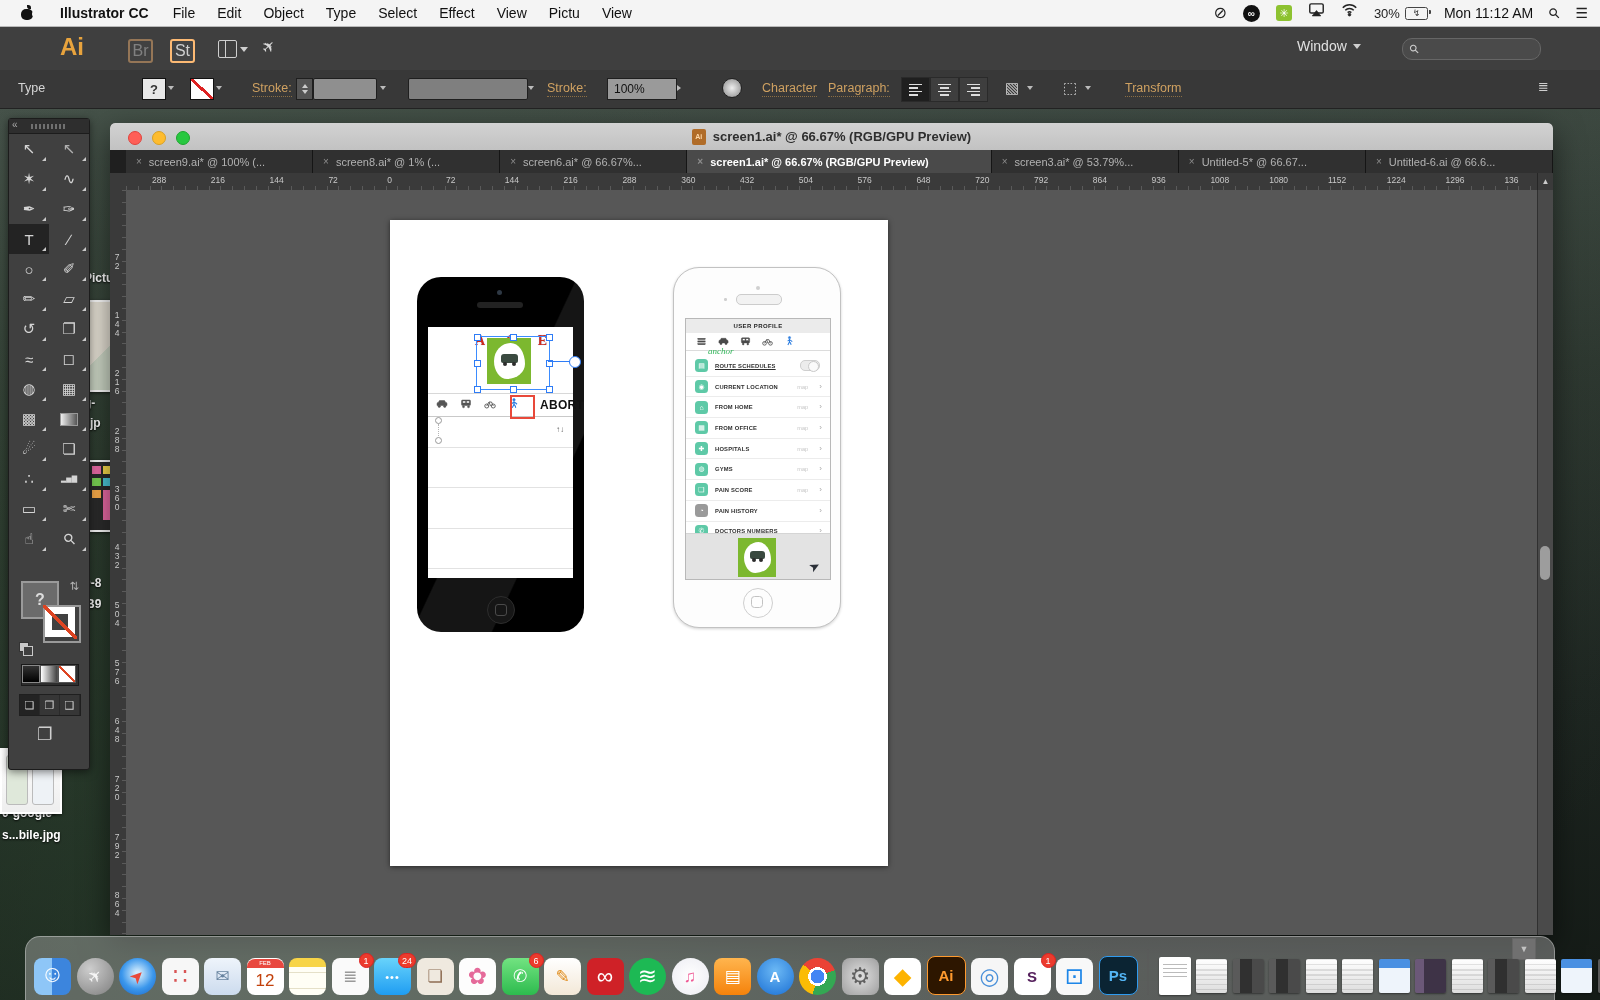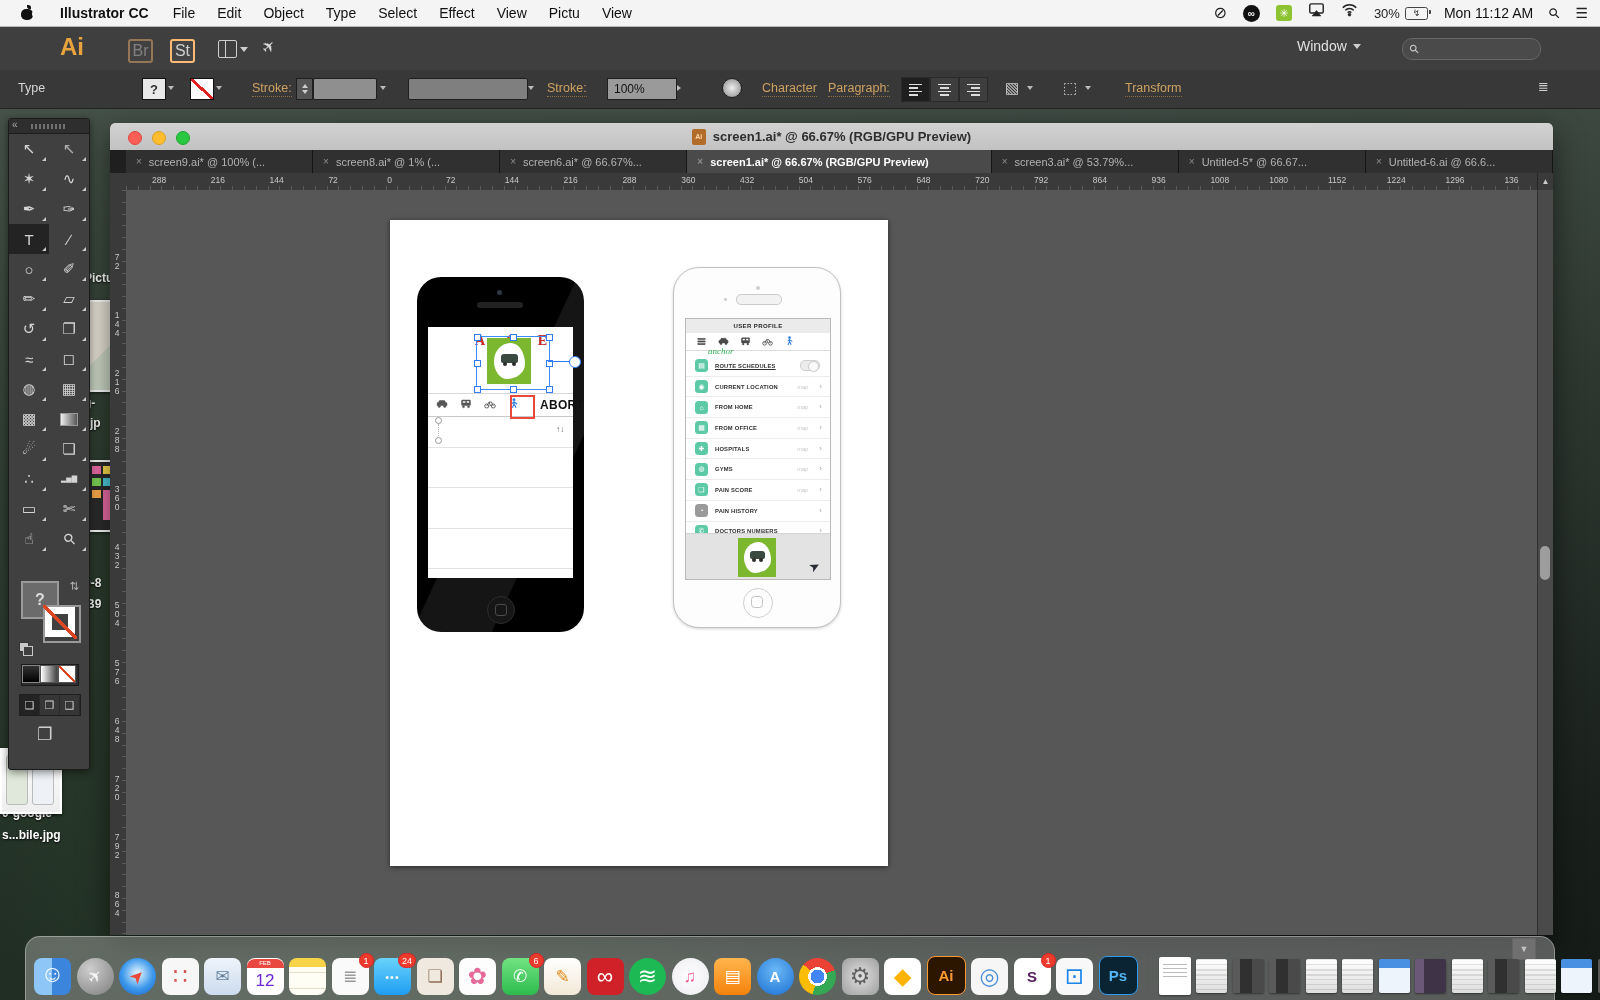--- a/index.html
+++ b/index.html
@@ -838,21 +838,21 @@
         <span class="g" style="color: rgb(232, 73, 58); transform: rotate(-45deg);">➤</span>
       </div>
       <div class="dock-item" style="background: rgb(247, 247, 247);">
         <span class="g big" style="color: rgb(217, 84, 84);">∷</span>
       </div>
       <div class="dock-item" style="background: linear-gradient(rgb(238, 244, 251), rgb(204, 219, 238));">
         <span class="g" style="color: rgb(103, 131, 159);">✉</span>
       </div>
       <div class="dock-item" style="background: rgb(255, 255, 255); flex-direction: column; display: flex;">
         <span style="font-size: 6px; color: rgb(255, 255, 255); background: rgb(232, 72, 63); width: 100%; text-align: center; border-radius: 8px 8px 0px 0px; line-height: 9px;">FEB</span>
-        <span style="font-size: 17px; color: #6d28d9; line-height: 26px;">12</span>
+        <span style="font-size: 17px; color: #c2410c; line-height: 26px;">12</span>
       </div>
       <div class="dock-item" style="background: repeating-linear-gradient(transparent 0px, transparent 14px, rgb(229, 224, 200) 14px, rgb(229, 224, 200) 15.5px), linear-gradient(rgb(247, 212, 71) 0px, rgb(247, 212, 71) 9px, rgb(255, 254, 245) 9px);"></div>
       <div class="dock-item" style="background: rgb(250, 250, 250);">
         <span class="g" style="color: rgb(154, 154, 154);">≣</span>
         <span class="badge">1</span>
       </div>
       <div class="dock-item" style="background: linear-gradient(rgb(104, 211, 251), rgb(31, 157, 242));">
         <span class="g small" style="color: rgb(255, 255, 255);">•••</span>
         <span class="badge">24</span>
       </div>

